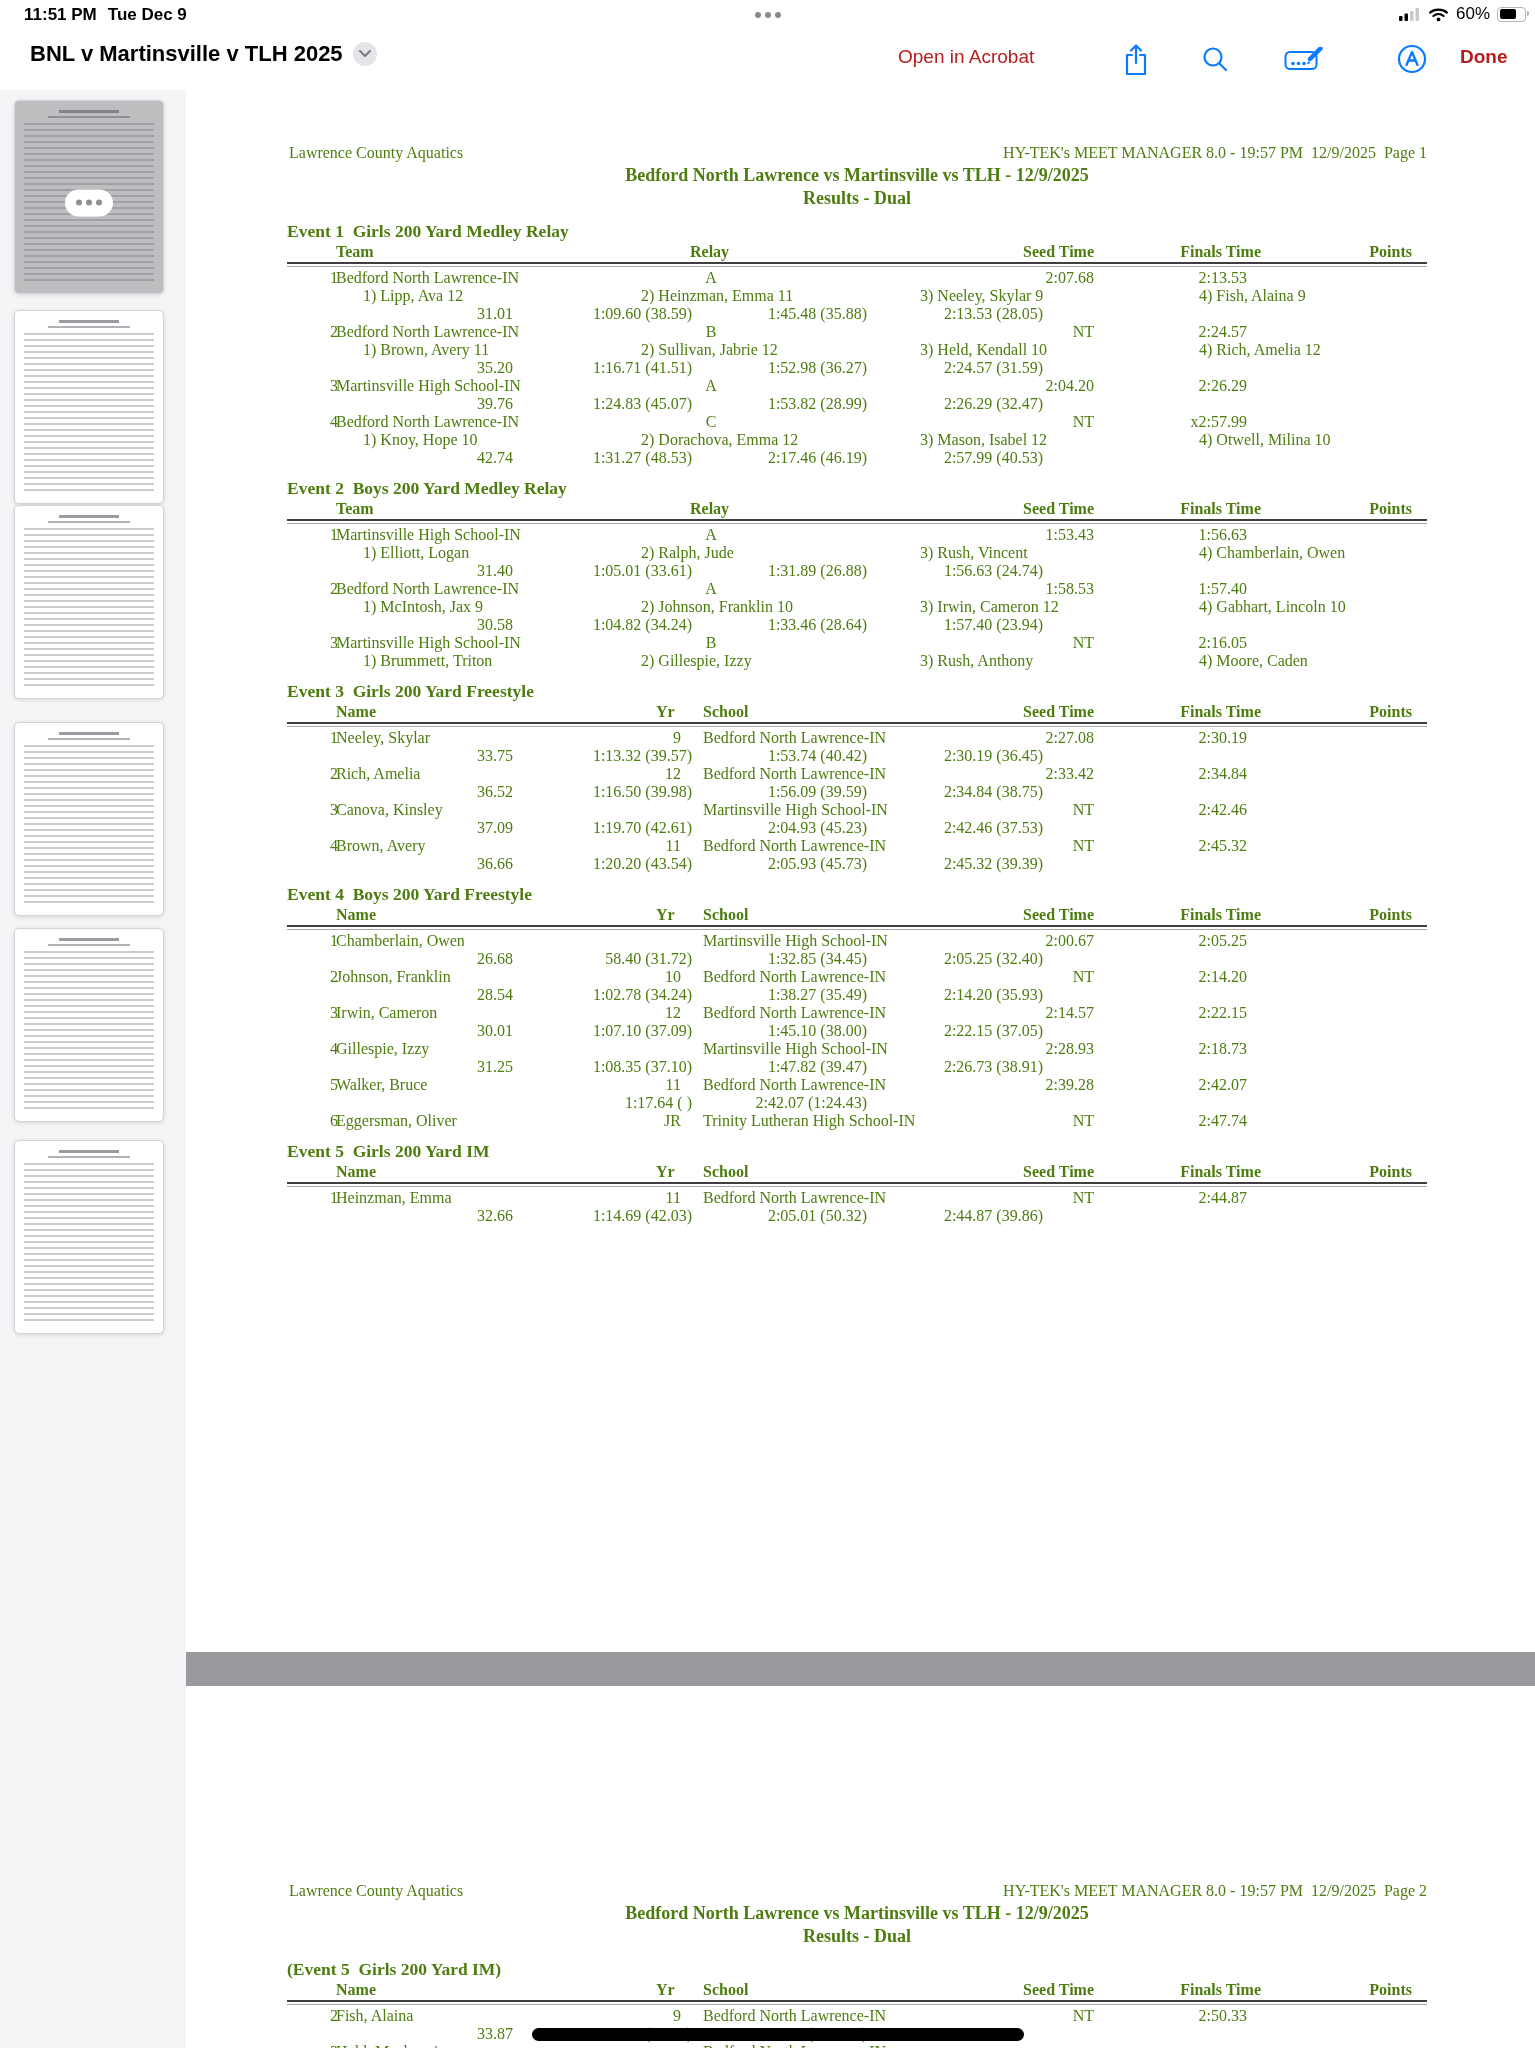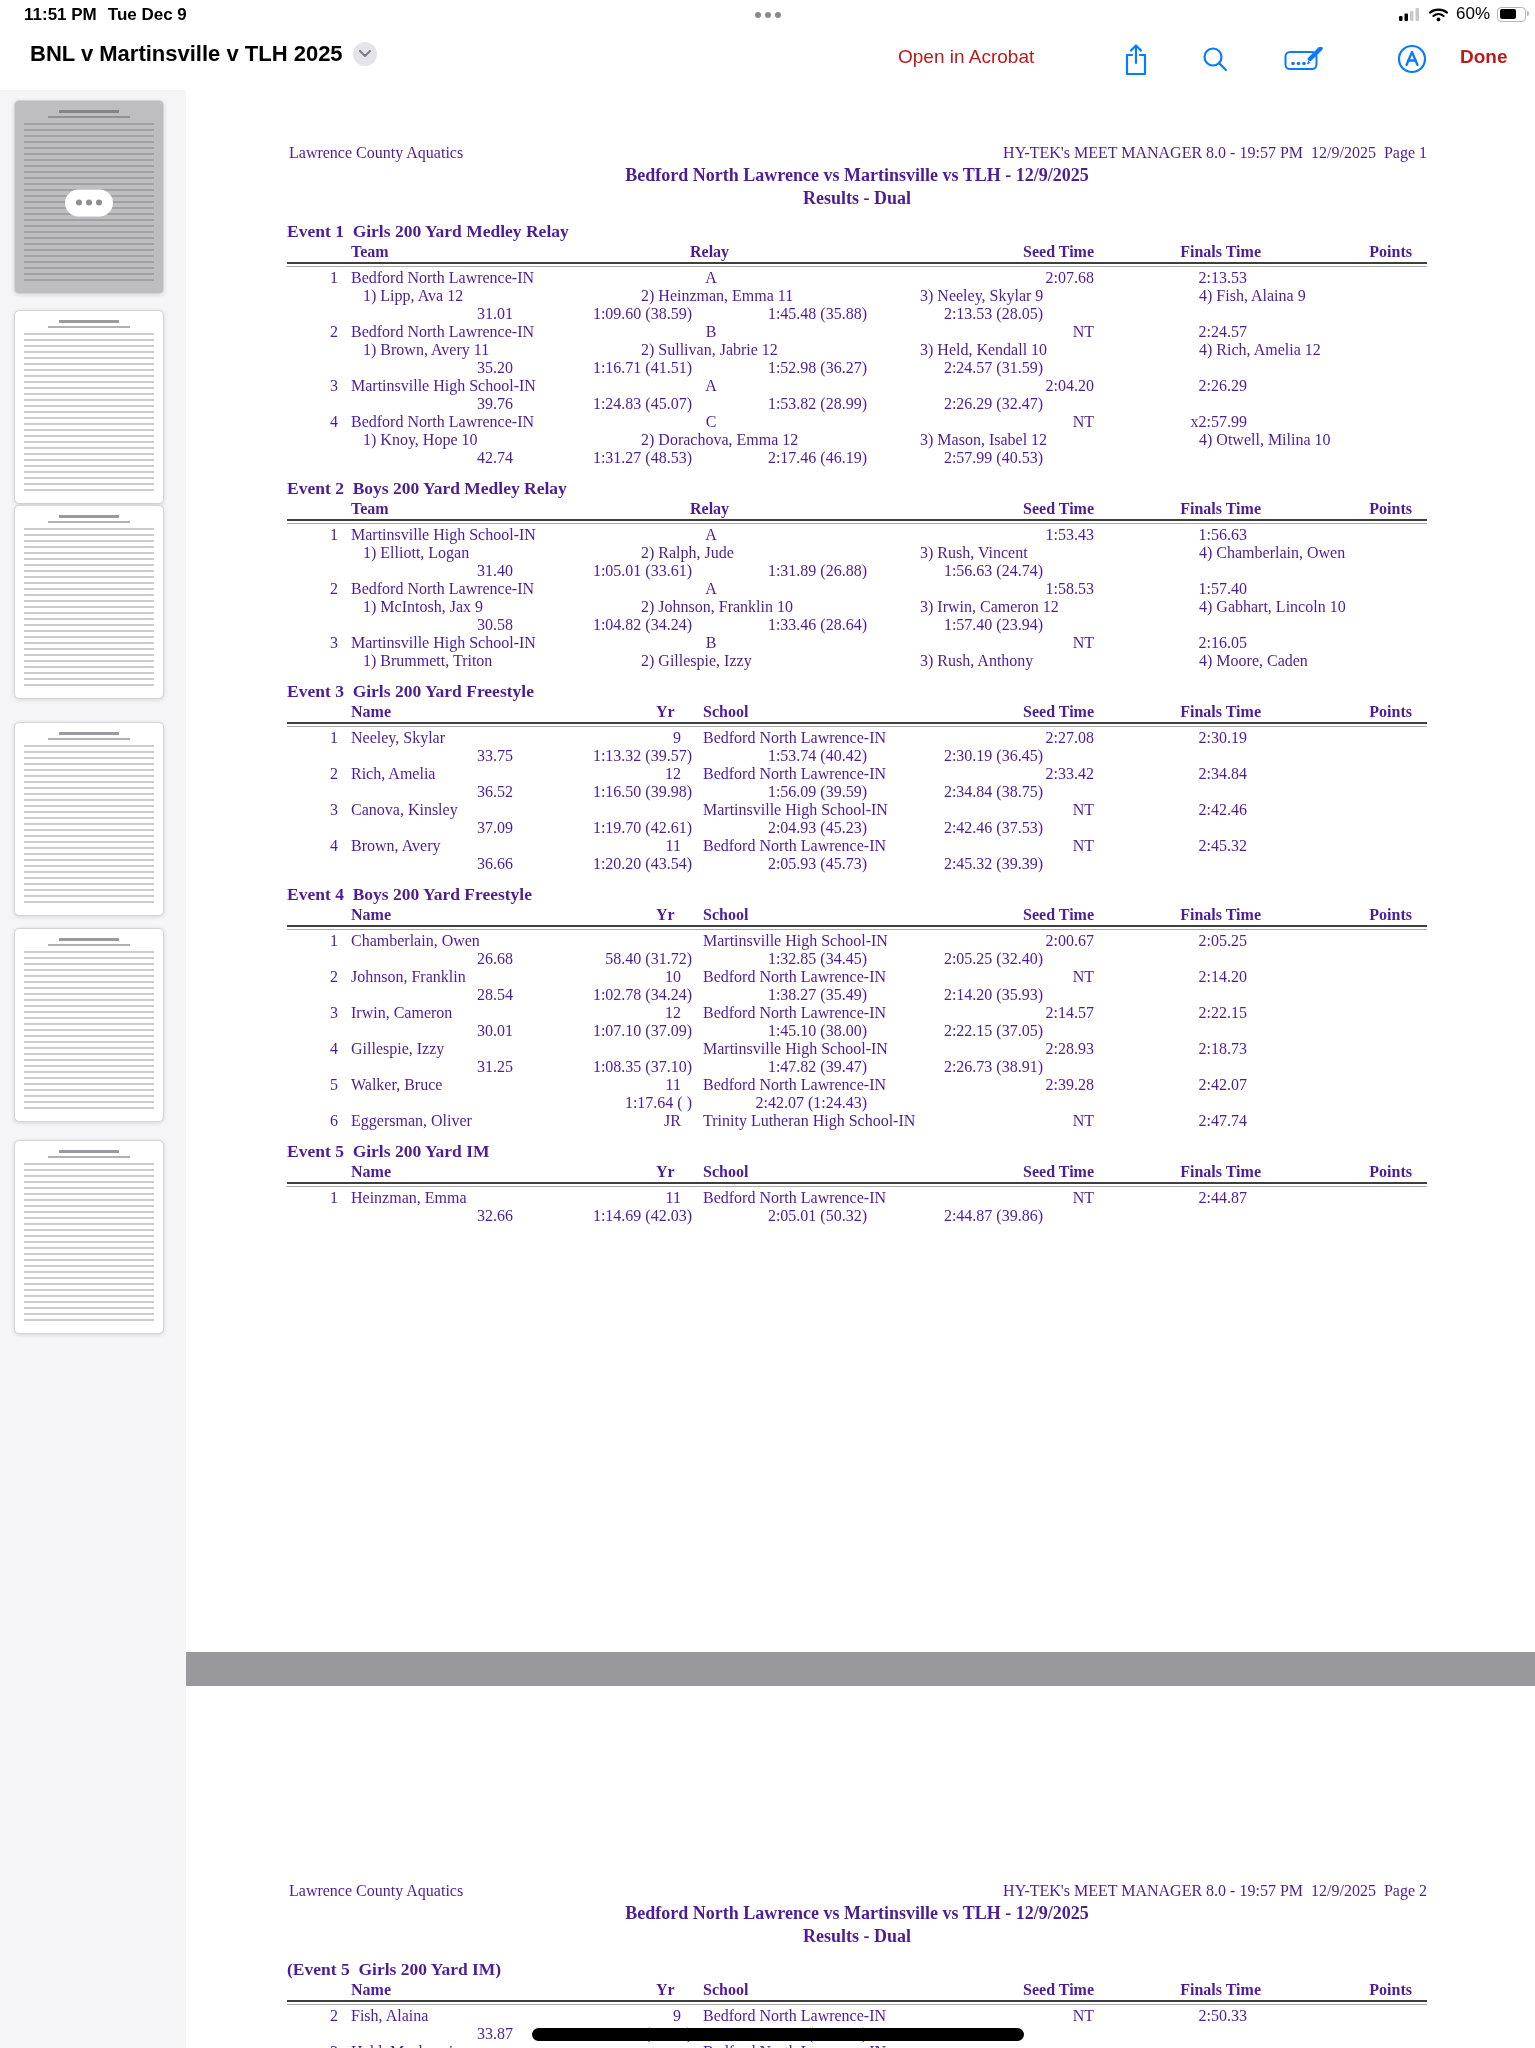--- a/index.html
+++ b/index.html
@@ -39,41 +39,41 @@
   .t-body{position:absolute;left:9px;right:9px;top:22px;bottom:8px;
           background:repeating-linear-gradient(to bottom,#c3c3c8 0 2px,transparent 2px 6px);opacity:.85;}
   .thumb.sel::after{content:'';position:absolute;inset:0;background:rgba(99,99,104,.42);z-index:1;}
   .pill{position:absolute;left:50%;top:53%;transform:translate(-50%,-50%);width:48px;height:27px;
         background:#fff;border-radius:14px;z-index:2;display:flex;align-items:center;justify-content:center;gap:4px;}
   .pill i{width:6px;height:6px;border-radius:50%;background:#8e8e93;}
 
   
   .docarea{position:absolute;left:186px;top:90px;width:1349px;height:1958px;background:#fff;}
   .pdf-page{position:absolute;left:0;width:100%;background:#fff;overflow:hidden;
-            font-family:"Liberation Serif","DejaVu Serif",serif;color:#4c1d95;font-size:16px;}
+            font-family:"Liberation Serif","DejaVu Serif",serif;color:#4d7c0f;font-size:16px;}
   #page1{top:0;height:1562px;}
   .page-sep{position:absolute;left:0;top:1562px;width:100%;height:34px;background:#98989d;}
   #page2{top:1596px;height:362px;}
   .content{position:absolute;left:101px;top:0;width:1140px;}
   #page1 .content{padding-top:54px;}
   #page2 .content{padding-top:196px;}
 
   .l{position:relative;height:18px;line-height:18px;}
   .l span{position:absolute;top:0;white-space:pre;}
   .ph{height:20px;}
   .ph-l{left:2px;}
   .ph-r{right:0;text-align:right;}
   .doc-title,.doc-subtitle{text-align:center;font-weight:700;font-size:18px;height:23px;line-height:23px;white-space:pre;}
   .ev-title{font-weight:700;font-size:17.5px;height:23px;line-height:23px;margin-top:10px;white-space:pre;}
   .colhead{height:18px;}
   .colhead span{font-weight:700;}
   .rule{width:1140px;height:2px;border-top:2px solid #3f3f3f;border-bottom:1px solid #a9a9a9;margin:1px 0 2px;}
 
   .c-place{left:0;width:51px;text-align:right;}
-  .c-name{left:64px;}
+  .c-name{left:49px;}
   .c-relay{left:379px;width:90px;text-align:center;}
   .c-relayh{left:403px;}
   .c-yr{left:294px;width:100px;text-align:right;}
   .c-yrh{left:369px;}
   .c-school{left:416px;}
   .c-seed{left:607px;width:200px;text-align:right;}
   .c-finals{left:760px;width:200px;text-align:right;}
   .colhead .c-finals{left:774px;font-family:Liberation Serif, serif;}
   .c-points{left:925px;width:200px;text-align:right;}
   .c-sw1{left:76px;}.c-sw2{left:354px;}.c-sw3{left:633px;}.c-sw4{left:912px;}

